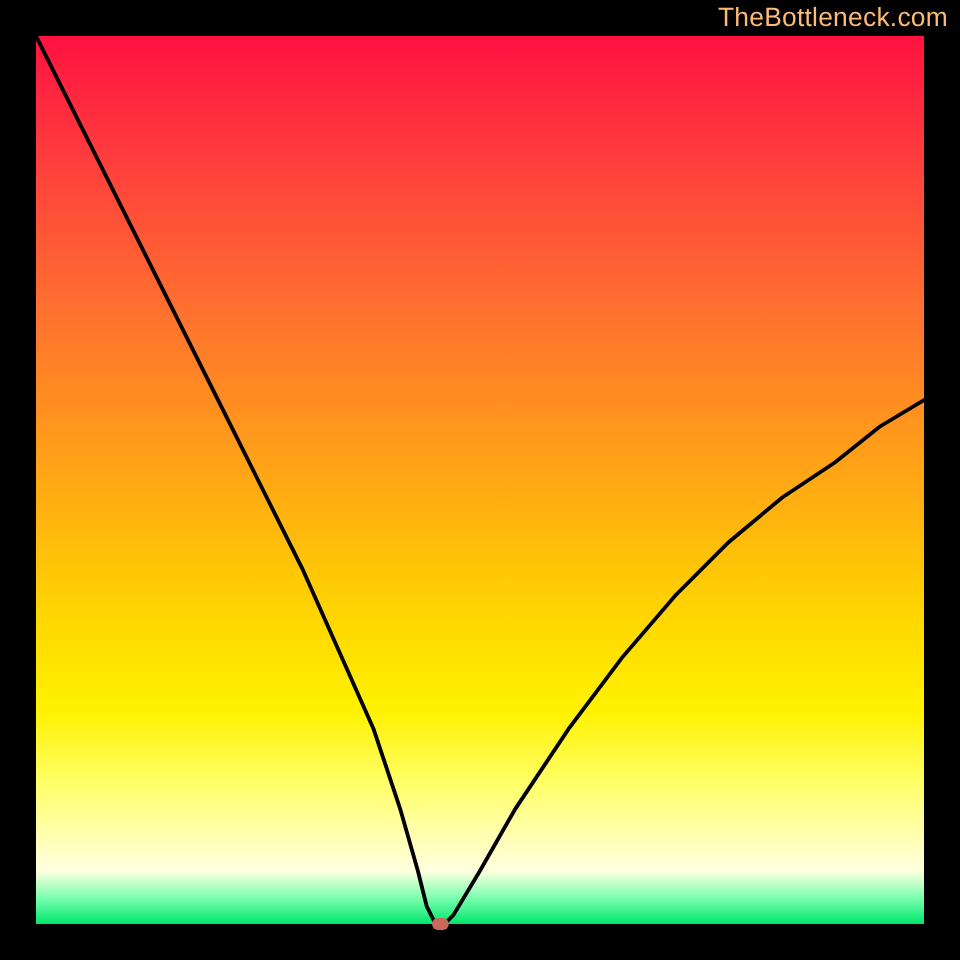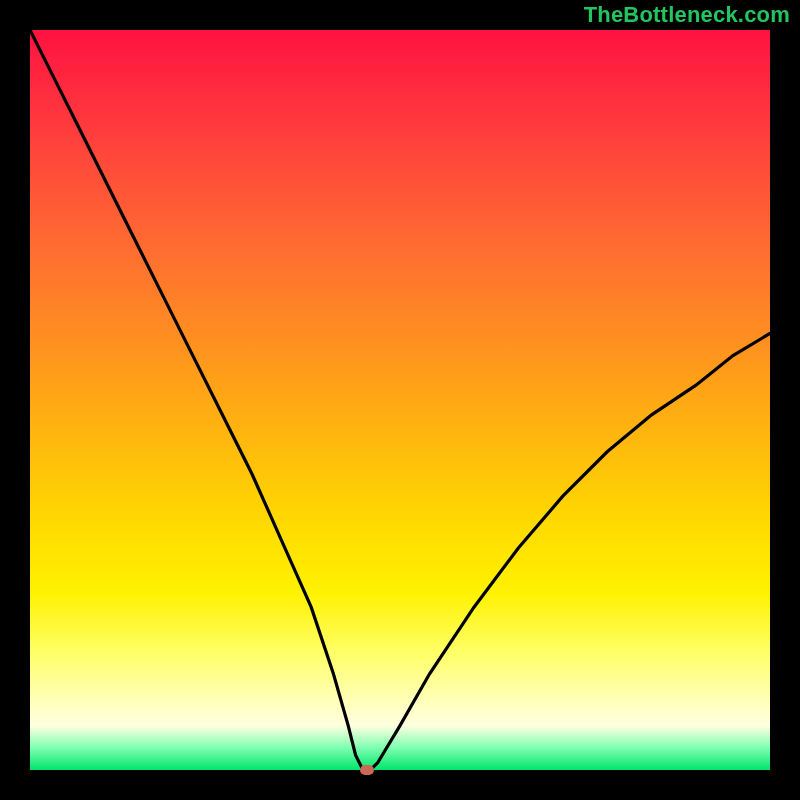--- a/index.html
+++ b/index.html
@@ -14,24 +14,24 @@
   .frame {
     position: relative;
     width: 800px;
     height: 800px;
     background: #000;
   }
   .watermark {
     position: absolute;
     top: 2px;
     right: 10px;
-    color: #22c55e;
+    color: #fdba74;
     font-size: 22px;
     letter-spacing: 0.2px;
-    font-weight: 700;
+    font-weight: 400;
     user-select: none;
   }
   .plot {
     position: absolute;
     left: 30px;
     top: 30px;
     width: 740px;
     height: 740px;
     
     background: linear-gradient(

